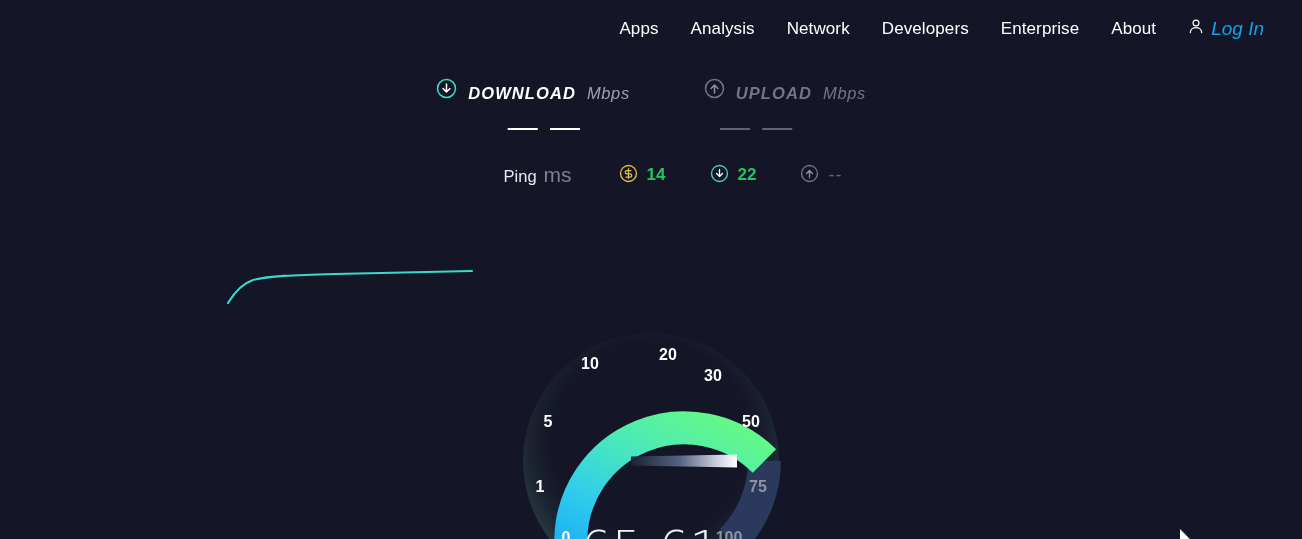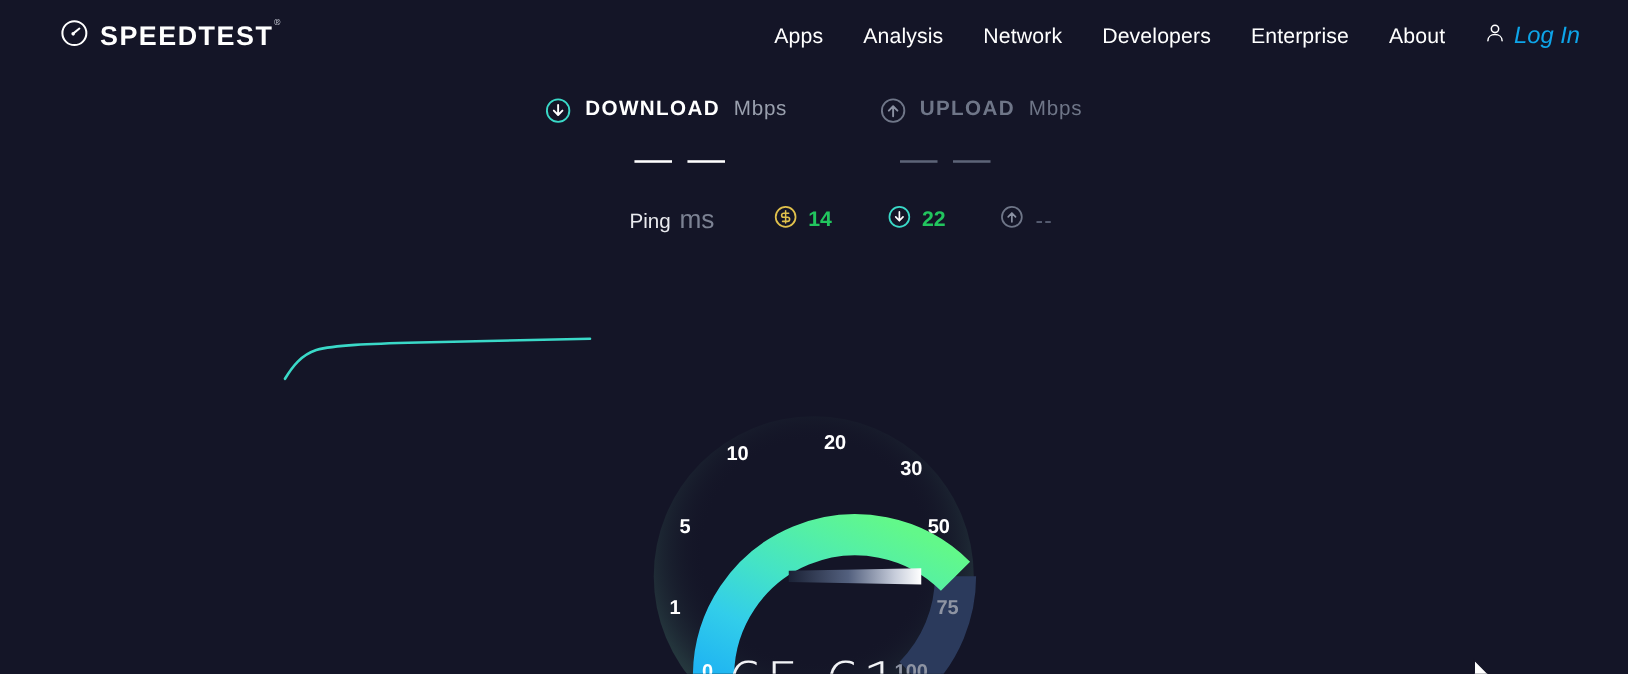--- a/index.html
+++ b/index.html
@@ -73,22 +73,23 @@
     height: 481px;
   }
   .tabs {
     display: flex;
     justify-content: center;
     gap: 74px;
     margin-top: 20px;
   }
   .tab {
     display: flex;
-    align-items: flex-start;
+    align-items: flex-end;
     gap: 11px;
+    font-style: italic;
   }
   .tab-label {
     font-size: 16.5px;
     font-weight: 700;
     letter-spacing: 1.1px;
   }
   .tab-unit {
     font-size: 16.5px;
     font-weight: 400;
     letter-spacing: 0.6px;
@@ -214,32 +215,20 @@
     left: 1178px;
     top: 449px;
     pointer-events: none;
   }
 </style>
 </head>
 <body>
 
 <div class="header">
 
-  <div class="logo">
-    <span class="logo-icon">
-      <svg width="23" height="23" viewBox="0 0 24 24">
-        <circle cx="12" cy="12" r="10" fill="none" stroke="#ffffff" stroke-width="1.7"></circle>
-        <path d="M16.2 8.2 L11.2 12.2" stroke="#ffffff" stroke-width="1.7" stroke-linecap="round" fill="none"></path>
-        <circle cx="11" cy="12.6" r="1.5" fill="#ffffff"></circle>
-      </svg>
-    </span>
-    <span class="logo-text">
-      <span>SPEEDTEST</span><span class="logo-tm">®</span>
-    </span>
-  </div>
 
   <nav class="nav">
     <a class="nav-item">Apps</a>
     <a class="nav-item">Analysis</a>
     <a class="nav-item">Network</a>
     <a class="nav-item">Developers</a>
     <a class="nav-item">Enterprise</a>
     <a class="nav-item">About</a>
     <a class="nav-login">
       <span>
@@ -360,21 +349,21 @@
 
       <polygon points="150,150.5 256,148.5 256,161.5 150,159.5" fill="url(#needleGrad)"></polygon>
     </svg>
 
     <div class="gauge-ticks">
       <span class="tick" style="left:85px;  top:232px;">0</span>
       <span class="tick" style="left:59px;  top:181px;">1</span>
       <span class="tick" style="left:67px;  top:116px;">5</span>
       <span class="tick" style="left:109px; top:58px;">10</span>
       <span class="tick" style="left:171px; top:49px;margin-left:16px;">20</span>
-      <span class="tick" style="left:248px; top:70px;">30</span>
+      <span class="tick" style="left:232px; top:70px;">30</span>
       <span class="tick" style="left:270px; top:116px;">50</span>
       <span class="tick dim" style="left:277px; top:181px;">75</span>
       <span class="tick dim" style="left:248px; top:232px;">100</span>
     </div>
 
     <div class="readout">
       <div class="readout-value">65.61</div>
 
     </div>
   </div>

